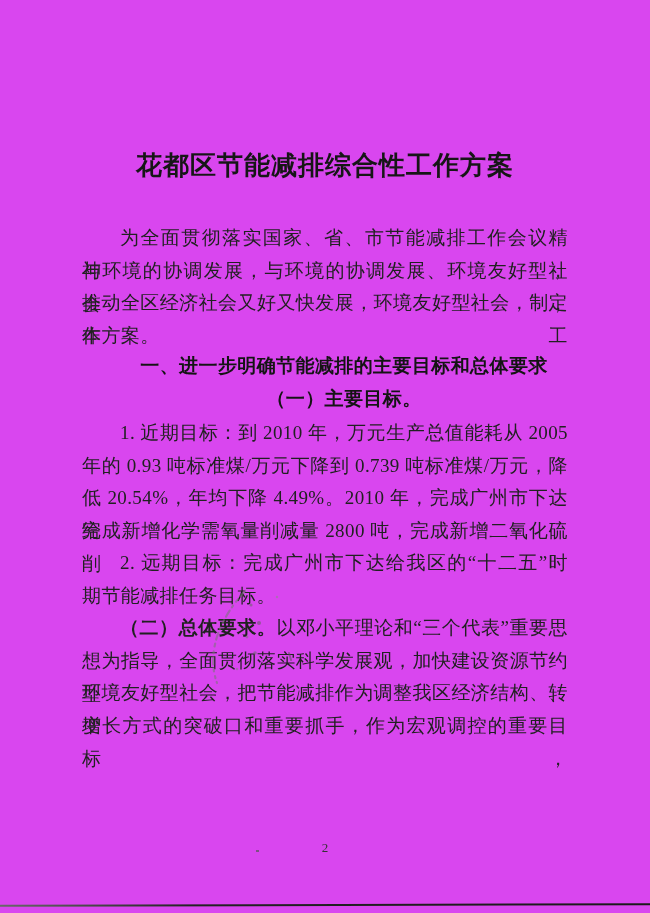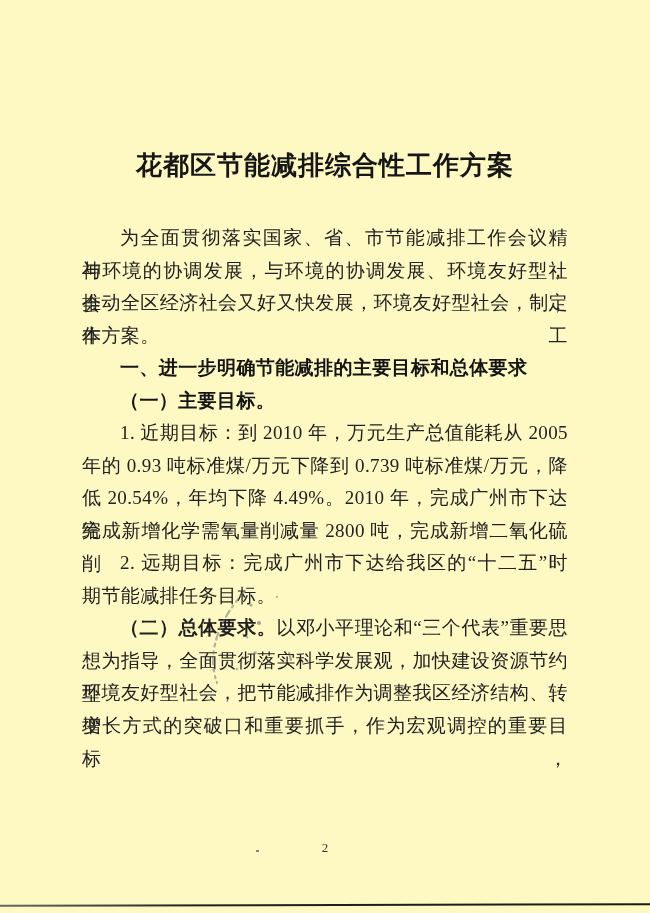--- a/index.html
+++ b/index.html
@@ -4,21 +4,21 @@
 <style>
   * { margin: 0; padding: 0; box-sizing: border-box; }
   html, body { background: #e8e8e8; }
   body { font-family: "Liberation Serif", "DejaVu Serif", serif; }
 
   .page {
     position: relative;
     width: 650px;
     height: 913px;
     margin: 0 auto;
-    background: #fef9c3;
+    background: #d946ef;
     overflow: hidden;
     color: #1c1c1c;
   }
 
   .doc-title {
     position: absolute;
     top: 148px;
     left: 0;
     width: 100%;
     text-align: center;
@@ -44,23 +44,24 @@
     white-space: normal;
     color: #212121;
   }
   .just {
     text-align: justify;
     text-align-last: justify;
   }
   .indent { text-indent: 2em; }
   .endline { text-align: left; }
   .hei {
-    font-family: Liberation Serif, serif;
+    font-family: Liberation Mono, monospace;
     font-weight: bold;
     color: #141414;
+    text-align: center;
   }
   .bold-lead { font-weight: bold; font-family: "Liberation Sans", "DejaVu Sans", sans-serif; margin-top: 40px; }
 
   .page-number {
     position: absolute;
     top: 840px;
     left: 0;
     width: 100%;
     text-align: center;
     font-size: 13px;

